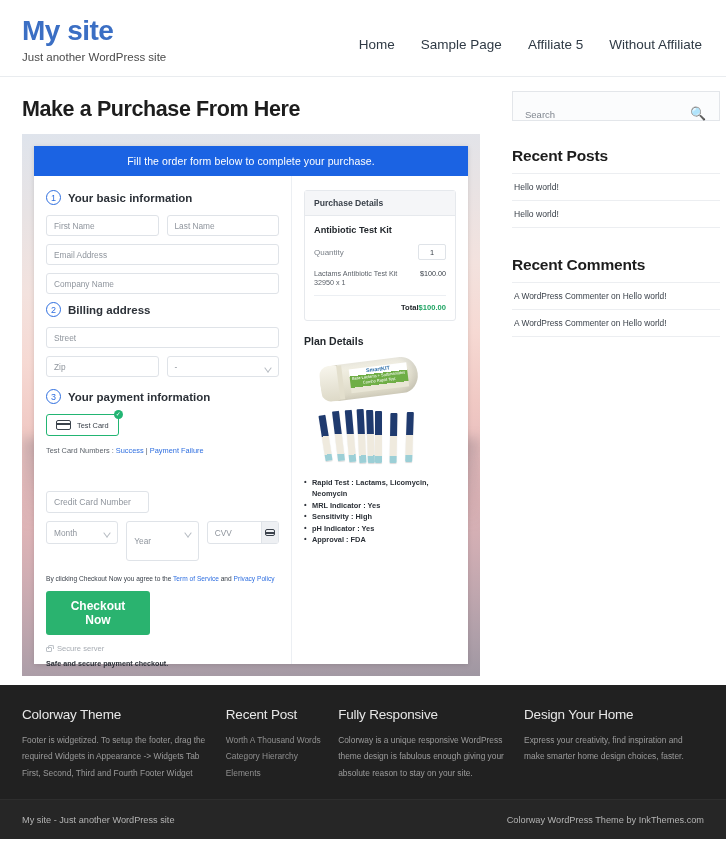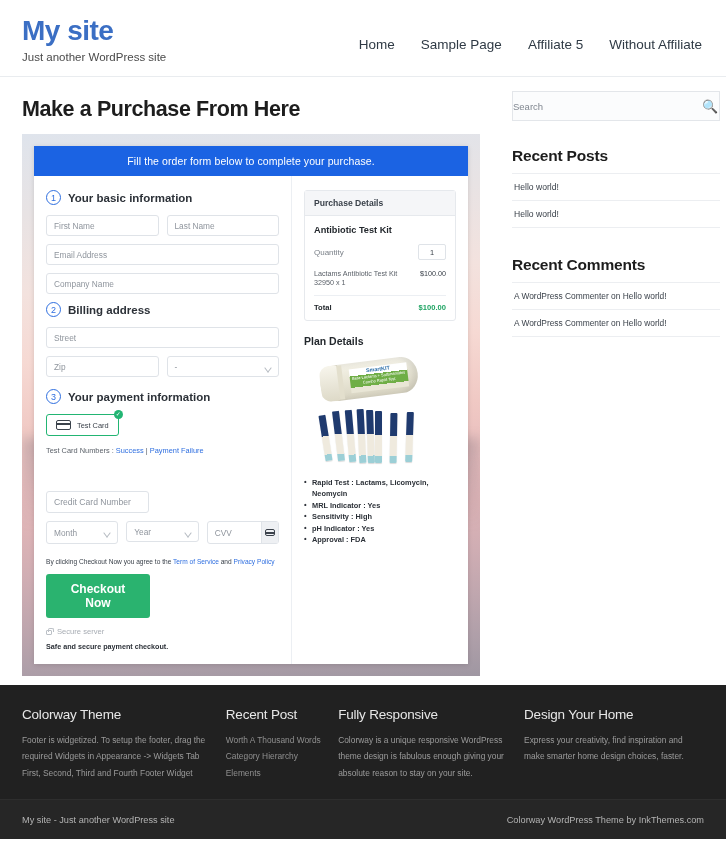--- a/index.html
+++ b/index.html
@@ -254,21 +254,21 @@
     display: flex; align-items: center; justify-content: center;
   }
   .pp-line {
     display: flex; justify-content: space-between; gap: 6px;
     font-size: 7.2px; color: #5b6169;
     padding-bottom: 8px;
     border-bottom: 1px solid #eceff3;
   }
   .pp-line .amt { color: #3b424b; white-space: nowrap; }
   .pp-total {
-    display: flex; justify-content: space-between;
+    display: flex; justify-content: flex-end;
     padding-top: 7px;
     font-size: 7.6px; font-weight: bold; color: #23282d;
   }
   .pp-total .amt { color: #1fa463; }
 
   .plan-title { font-size: 10.5px; font-weight: bold; color: #23282d; margin-bottom: 10px; }
 
   
   .product-art { position: relative; height: 108px; margin: 0 0 12px 4px; }
   .tube {
@@ -308,22 +308,22 @@
   .plan-bullets li { position: relative; padding-left: 8px; font-weight: bold; }
   .plan-bullets li::before {
     content: "•"; position: absolute; left: 0; top: -1px; color: #2c3138;
   }
 
   
   .search-box {
     border: 1px solid #e3e6ea;
     background: #fbfcfd;
     height: 30px;
-    display: flex; align-items: center; justify-content: space-between;
-    padding: 0 0;
+    display: flex; align-items: flex-end; justify-content: space-between;
+    padding: 0 12px;
     margin-bottom: 26px;
   }
   .search-placeholder { font-size: 9.5px; color: #808790; }
   .search-icon { font-size: 13px; line-height: 1; }
   .widget-title {
     font-size: 15.5px; color: #1d1d1d; font-weight: bold;
     letter-spacing: -0.2px;
     margin-bottom: 8px;
   }
   .widget-list { list-style: none; margin-bottom: 28px; }
@@ -427,21 +427,21 @@
             </div>
 
             <div class="testcards">
               <span>Test Card Numbers : </span><a href="#">Success</a><span> | </span><a href="#">Payment Failure</a>
             </div>
 
             <div class="fld" style="width:103px;height:22px;font-size:8.6px;margin-top:36px;">Credit Card Number</div>
 
             <div class="row3">
               <div class="fld sel" style="height:23px;">Month</div>
-              <div class="fld sel" style="height:21px;text-align:center;">Year</div>
+              <div class="fld sel" style="height:40px;text-align:center;">Year</div>
               <div class="fld" style="height:23px;position:relative;">
                 <span>CVV</span>
                 <span style="position:absolute;right:0;top:0;bottom:0;width:17px;background:#eef0f3;border-left:1px solid #dfe3e8;display:flex;align-items:center;justify-content:center;">
                   <span class="card-glyph" style="width:10px;height:7px;border-width:1px;"></span>
                 </span>
               </div>
             </div>
 
             <div class="agree">
               <span>By clicking Checkout Now you agree to the </span><a href="#">Term of Service</a><span> and </span><a href="#">Privacy Policy</a>

